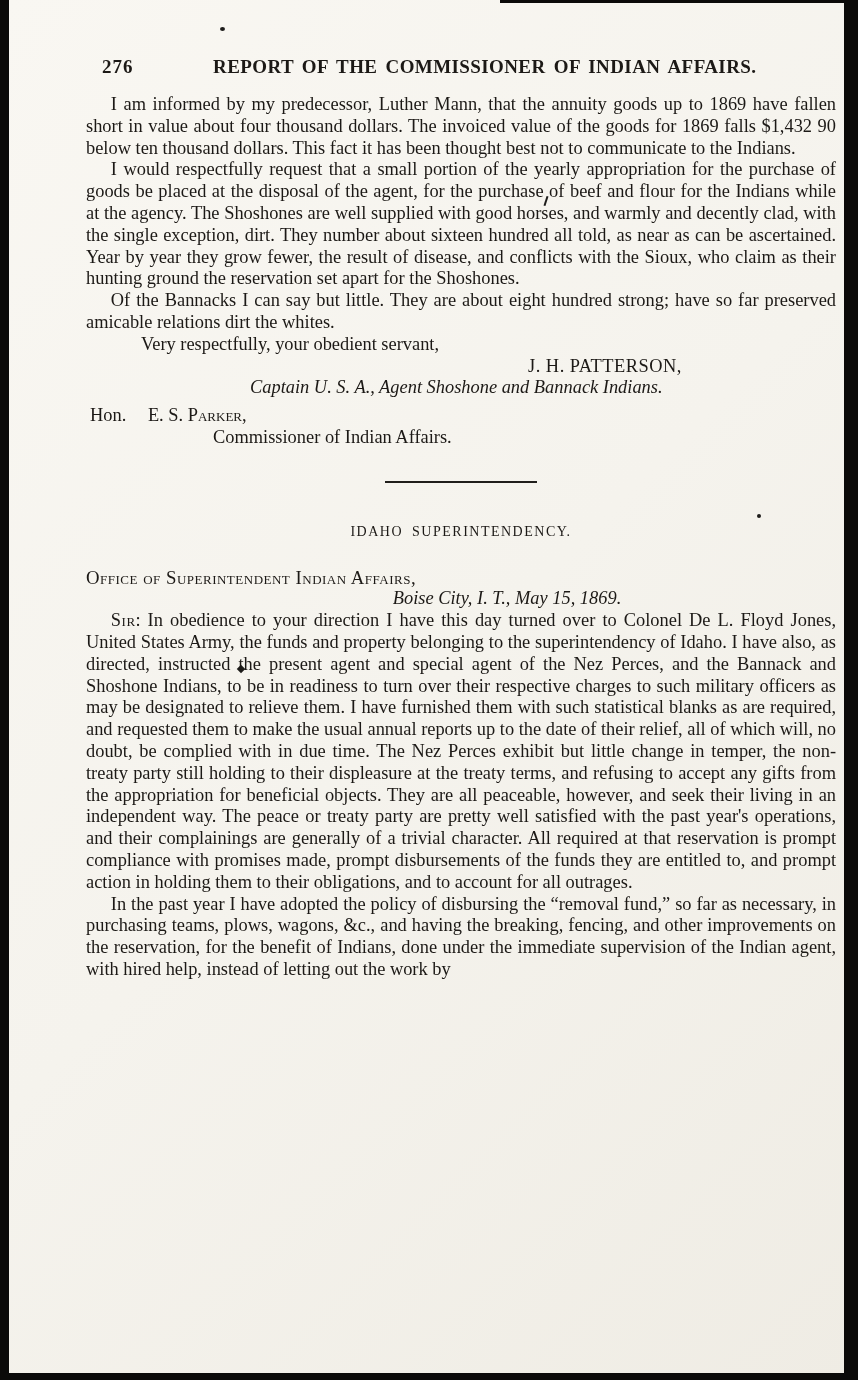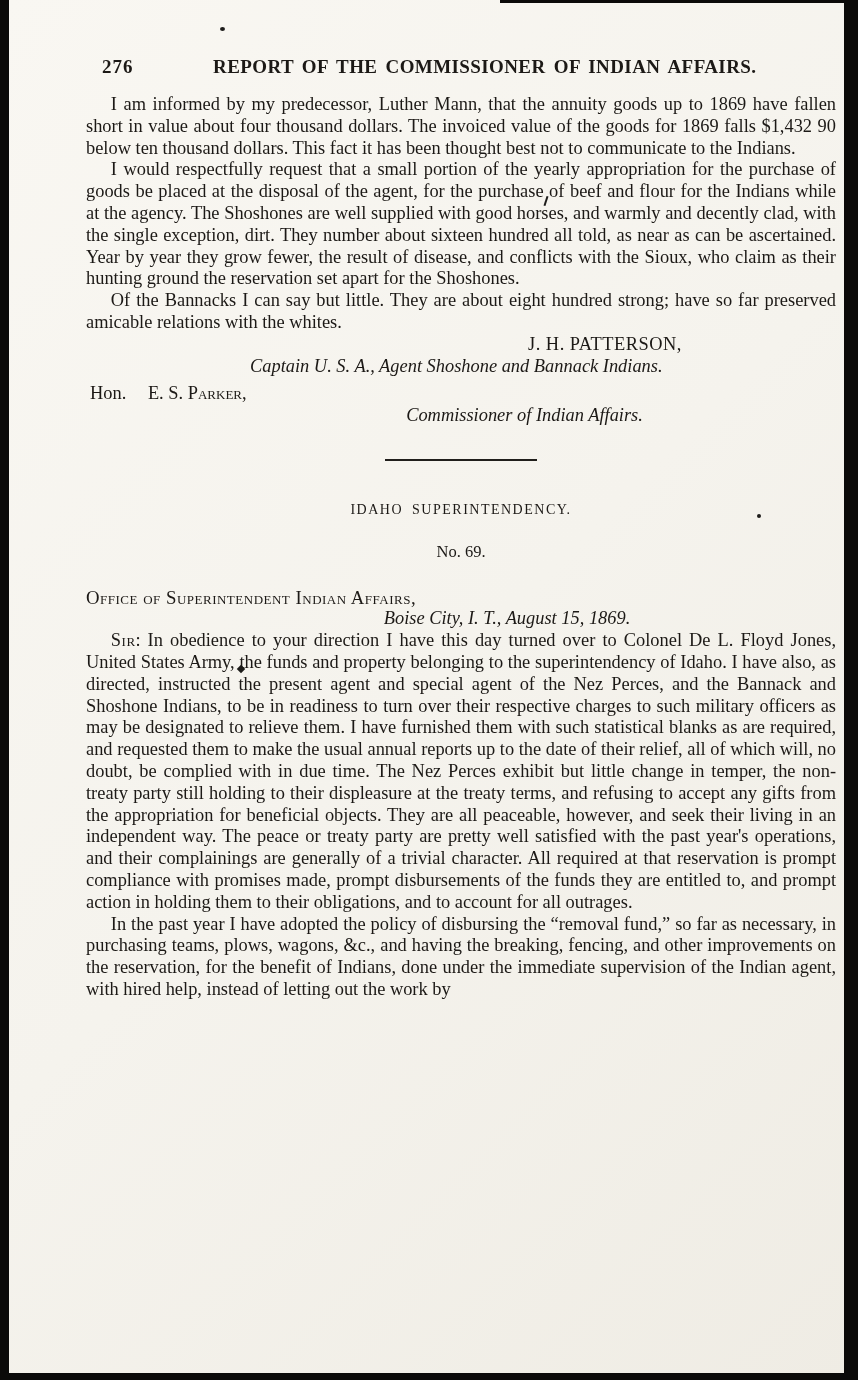--- a/index.html
+++ b/index.html
@@ -34,21 +34,21 @@
                 letter-spacing: 0.4px; word-spacing: 3px; }
 
   .body-copy { font-size: 18.4px; line-height: 21.8px; text-align: justify; }
   .body-copy p { margin: 0; text-indent: 1.35em; }
   .body-copy p.no-indent { text-indent: 0; }
 
   .valediction     { text-indent: 0 !important; text-align: left; margin-left: 55px !important; }
   .sig-name        { text-indent: 0 !important; text-align: left; margin-left: 442px !important; letter-spacing: 0.5px; }
   .sig-title       { text-indent: 0 !important; text-align: left; margin-left: 164px !important; font-style: italic; }
   .addressee       { text-indent: 0 !important; text-align: left; margin-left: 4px !important; margin-top: 6px !important; }
-  .addressee-title { text-indent: 0 !important; text-align: center; margin-left: 127px !important; font-style: italic; }
+  .addressee-title { text-indent: 0 !important; text-align: left; margin-left: 127px !important; }
   .sc { font-variant: small-caps; margin-left: 17px; }
 
   .divider { width: 152px; height: 2px; background: #201e1b; margin: 32px auto 0 auto; }
 
   .section-heading { text-align: center; font-size: 14px; font-weight: normal;
                      letter-spacing: 1.5px; word-spacing: 4px; margin: 38px 0 0 0; }
   .section-number  { text-align: center; text-indent: 0 !important; font-size: 16.5px; margin: 20px 0 0 0 !important; }
   .office-line     { text-indent: 0 !important; font-variant: small-caps;
                      letter-spacing: 0.5px; font-size: 18.8px; margin: 24px 0 0 0 !important; }
   .dateline        { text-align: center; text-indent: 0 !important; font-style: italic;
@@ -75,33 +75,33 @@
 
     <header class="running-head">
       <span class="page-num">276</span>
       <span class="head-title">REPORT OF THE COMMISSIONER OF INDIAN AFFAIRS.</span>
     </header>
 
     <main class="body-copy">
 
       <p>I am informed by my predecessor, Luther Mann, that the annuity goods up to 1869 have fallen short in value about four thousand dollars. The invoiced value of the goods for 1869 falls $1,432 90 below ten thousand dollars. This fact it has been thought best not to communicate to the Indians.</p>
       <p>I would respectfully request that a small portion of the yearly appropriation for the purchase of goods be placed at the disposal of the agent, for the purchase of beef and flour for the Indians while at the agency. The Shoshones are well supplied with good horses, and warmly and decently clad, with the single exception, dirt. They number about sixteen hundred all told, as near as can be ascertained. Year by year they grow fewer, the result of disease, and conflicts with the Sioux, who claim as their hunting ground the reservation set apart for the Shoshones.</p>
-      <p>Of the Bannacks I can say but little. They are about eight hundred strong; have so far preserved amicable relations with the whites.</p>
+      <p>Of the Bannacks I can say but little. They are about eight hundred strong; have so far preserved amicable relations dirt the whites.</p>
 
+      <p class="valediction">Very respectfully, your obedient servant,</p>
       <p class="sig-name">J. H. PATTERSON,</p>
       <p class="sig-title">Captain U. S. A., Agent Shoshone and Bannack Indians.</p>
       <p class="addressee"><span>Hon.</span> <span class="sc">E. S. Parker,</span></p>
       <p class="addressee-title">Commissioner of Indian Affairs.</p>
 
       <div class="divider"></div>
 
       <h2 class="section-heading">IDAHO SUPERINTENDENCY.</h2>
-      <p class="section-number">No. 69.</p>
       <p class="office-line">Office of Superintendent Indian Affairs,</p>
-      <p class="dateline">Boise City, I. T., August 15, 1869.</p>
+      <p class="dateline">Boise City, I. T., May 15, 1869.</p>
 
       <p class="lead-para">
         <span class="salutation">Sir:</span><span>In obedience to your direction I have this day turned over to Colonel De L. Floyd Jones, United States Army, the funds and property belonging to the superintendency of Idaho. I have also, as directed, instructed the present agent and special agent of the Nez Perces, and the Bannack and Shoshone Indians, to be in readiness to turn over their respective charges to such military officers as may be designated to relieve them. I have furnished them with such statistical blanks as are required, and requested them to make the usual annual reports up to the date of their relief, all of which will, no doubt, be complied with in due time. The Nez Perces exhibit but little change in temper, the non-treaty party still holding to their displeasure at the treaty terms, and refusing to accept any gifts from the appropriation for beneficial objects. They are all peaceable, however, and seek their living in an independent way. The peace or treaty party are pretty well satisfied with the past year's operations, and their complainings are generally of a trivial character. All required at that reservation is prompt compliance with promises made, prompt disbursements of the funds they are entitled to, and prompt action in holding them to their obligations, and to account for all outrages.</span>
       </p>
       <p>In the past year I have adopted the policy of disbursing the “removal fund,” so far as necessary, in purchasing teams, plows, wagons, &amp;c., and having the breaking, fencing, and other improvements on the reservation, for the benefit of Indians, done under the immediate supervision of the Indian agent, with hired help, instead of letting out the work by</p>
 
     </main>
   </div>
 </div>
 

